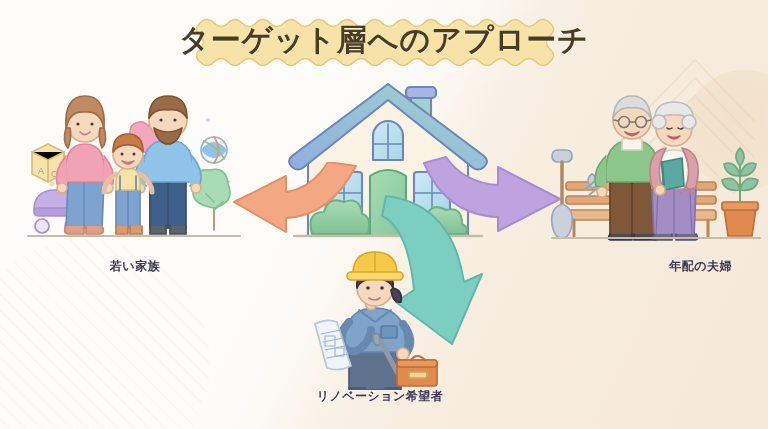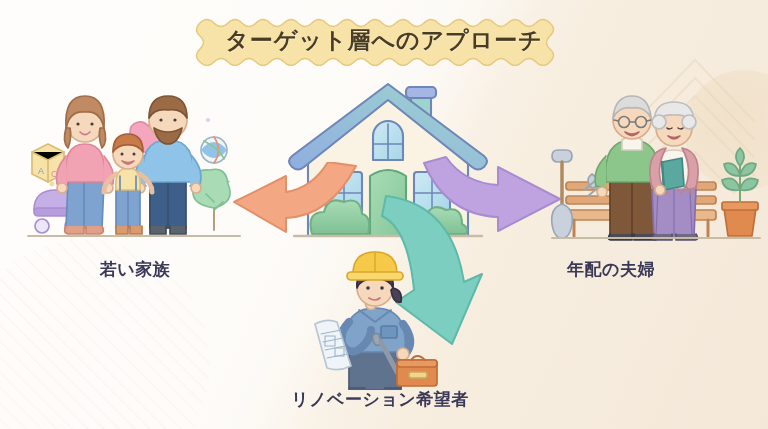--- a/index.html
+++ b/index.html
@@ -27,30 +27,30 @@
   }
   .diag-sheen {
     left:0; top:0; width:768px; height:429px;
     background:linear-gradient(118deg, rgba(255,255,255,.55) 0 46%, rgba(255,255,255,0) 55%);
   }
   
   .banner { position:absolute; left:50%; top:14px; transform:translateX(-50%); }
   .banner-title {
     position:absolute; left:0; top:0; width:100%; height:100%;
     display:flex; align-items:center; justify-content:center;
-    font-size:23px; font-weight:bold; color:#4A3C24; letter-spacing:1px;
+    font-size:30px; font-weight:bold; color:#4A3C24; letter-spacing:1px;
     white-space:nowrap; text-shadow:0 1px 0 rgba(255,255,255,.45);
   }
   
   .label {
-    position:absolute; text-align:center; font-size:17px; font-weight:bold;
+    position:absolute; text-align:center; font-size:12px; font-weight:bold;
     color:#3A3857; white-space:nowrap; letter-spacing:.5px;
   }
   .label-left   { left:30px;  top:258px; width:210px; }
-  .label-right  { left:506px; top:258px; width:210px; }
+  .label-right  { left:522px; top:258px; width:210px;text-align:right; }
   .label-bottom { left:270px; top:388px; width:220px; }
   
   .scene { position:absolute; }
   .scene-house  { left:278px; top:76px;  width:220px; height:180px; }
   .scene-family { left:18px;  top:78px;  width:232px; height:172px; }
   .scene-elder  { left:548px; top:78px;  width:214px; height:172px; }
   .scene-worker { left:305px; top:248px; width:135px; height:142px; }
   .arrow { position:absolute; }
   .arrow-left   { left:228px; top:162px; width:135px; height:75px; }
   .arrow-right  { left:418px; top:155px; width:150px; height:80px; }

